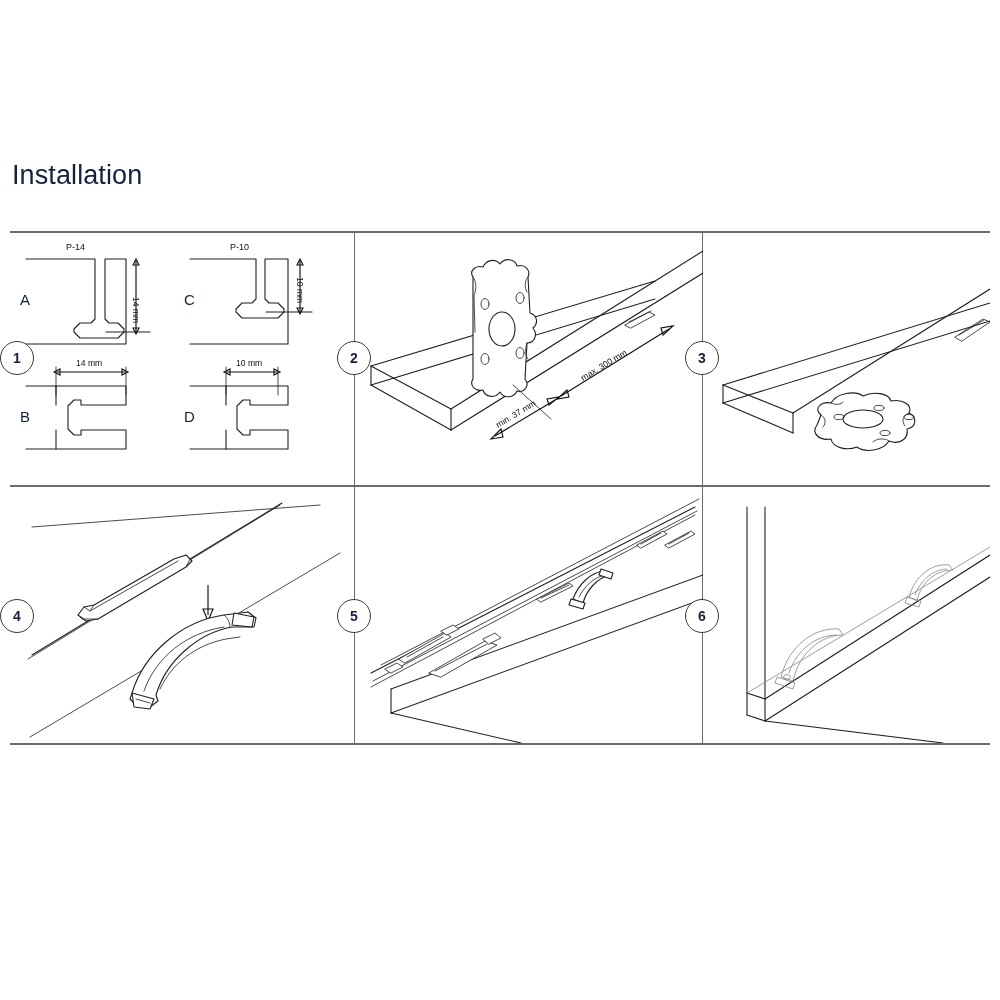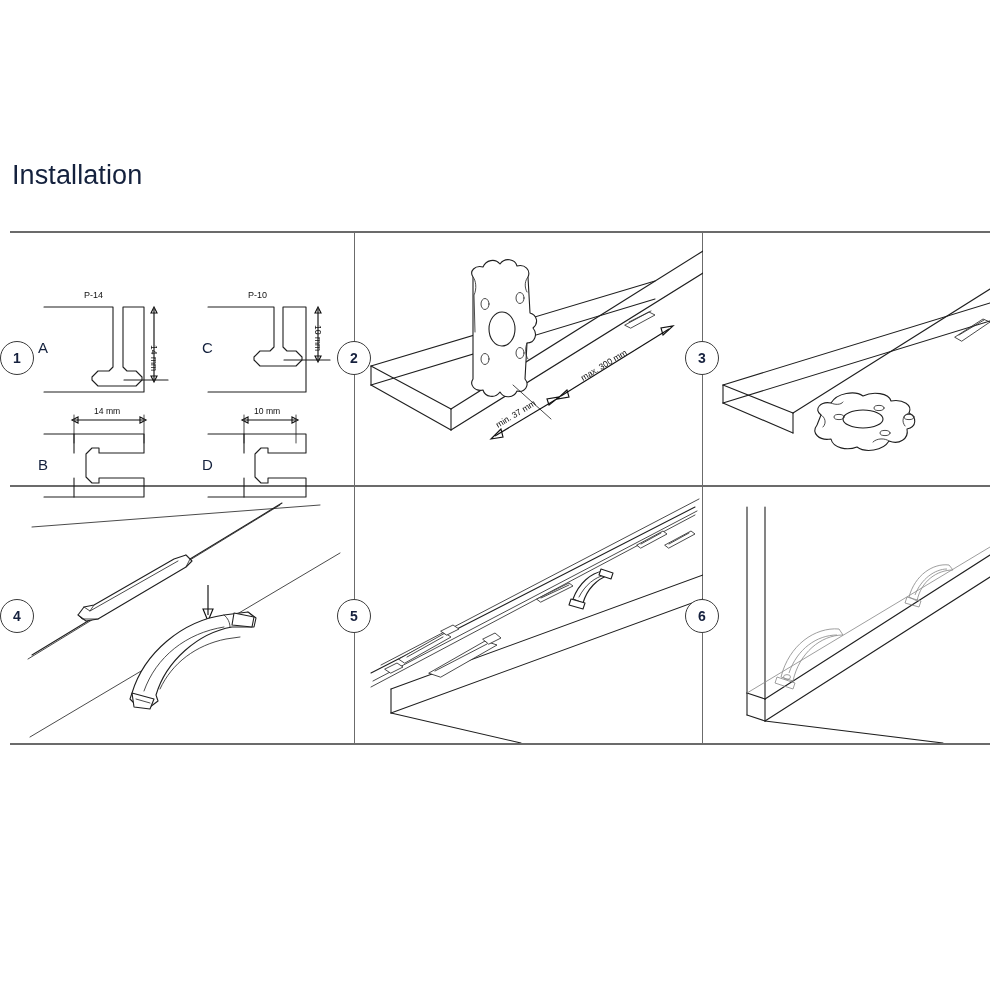--- a/index.html
+++ b/index.html
@@ -40,21 +40,21 @@
 
   .rule-top{top:0;}
   .rule-mid{top:254px;}
   .rule-bot{top:512px;}
 
   .rule-v1{left:344px;top:0;height:514px;}
   .rule-v2{left:692px;top:0;height:514px;}
 
   
   .panel{position:absolute;overflow:hidden;}
-  .p1{left:18px;  top:233px; width:345px; height:252px;margin-top:48px;}
+  .p1{left:0;  top:233px; width:345px; height:252px;}
   .p2{left:355px; top:233px; width:348px; height:252px;}
   .p3{left:703px; top:233px; width:287px; height:252px;}
   .p4{left:10px;  top:487px; width:345px; height:256px;}
   .p5{left:355px; top:487px; width:348px; height:256px;}
   .p6{left:703px; top:487px; width:287px; height:256px;}
 
   
   .step-badge{
     position:absolute;
     width:34px;height:34px;

